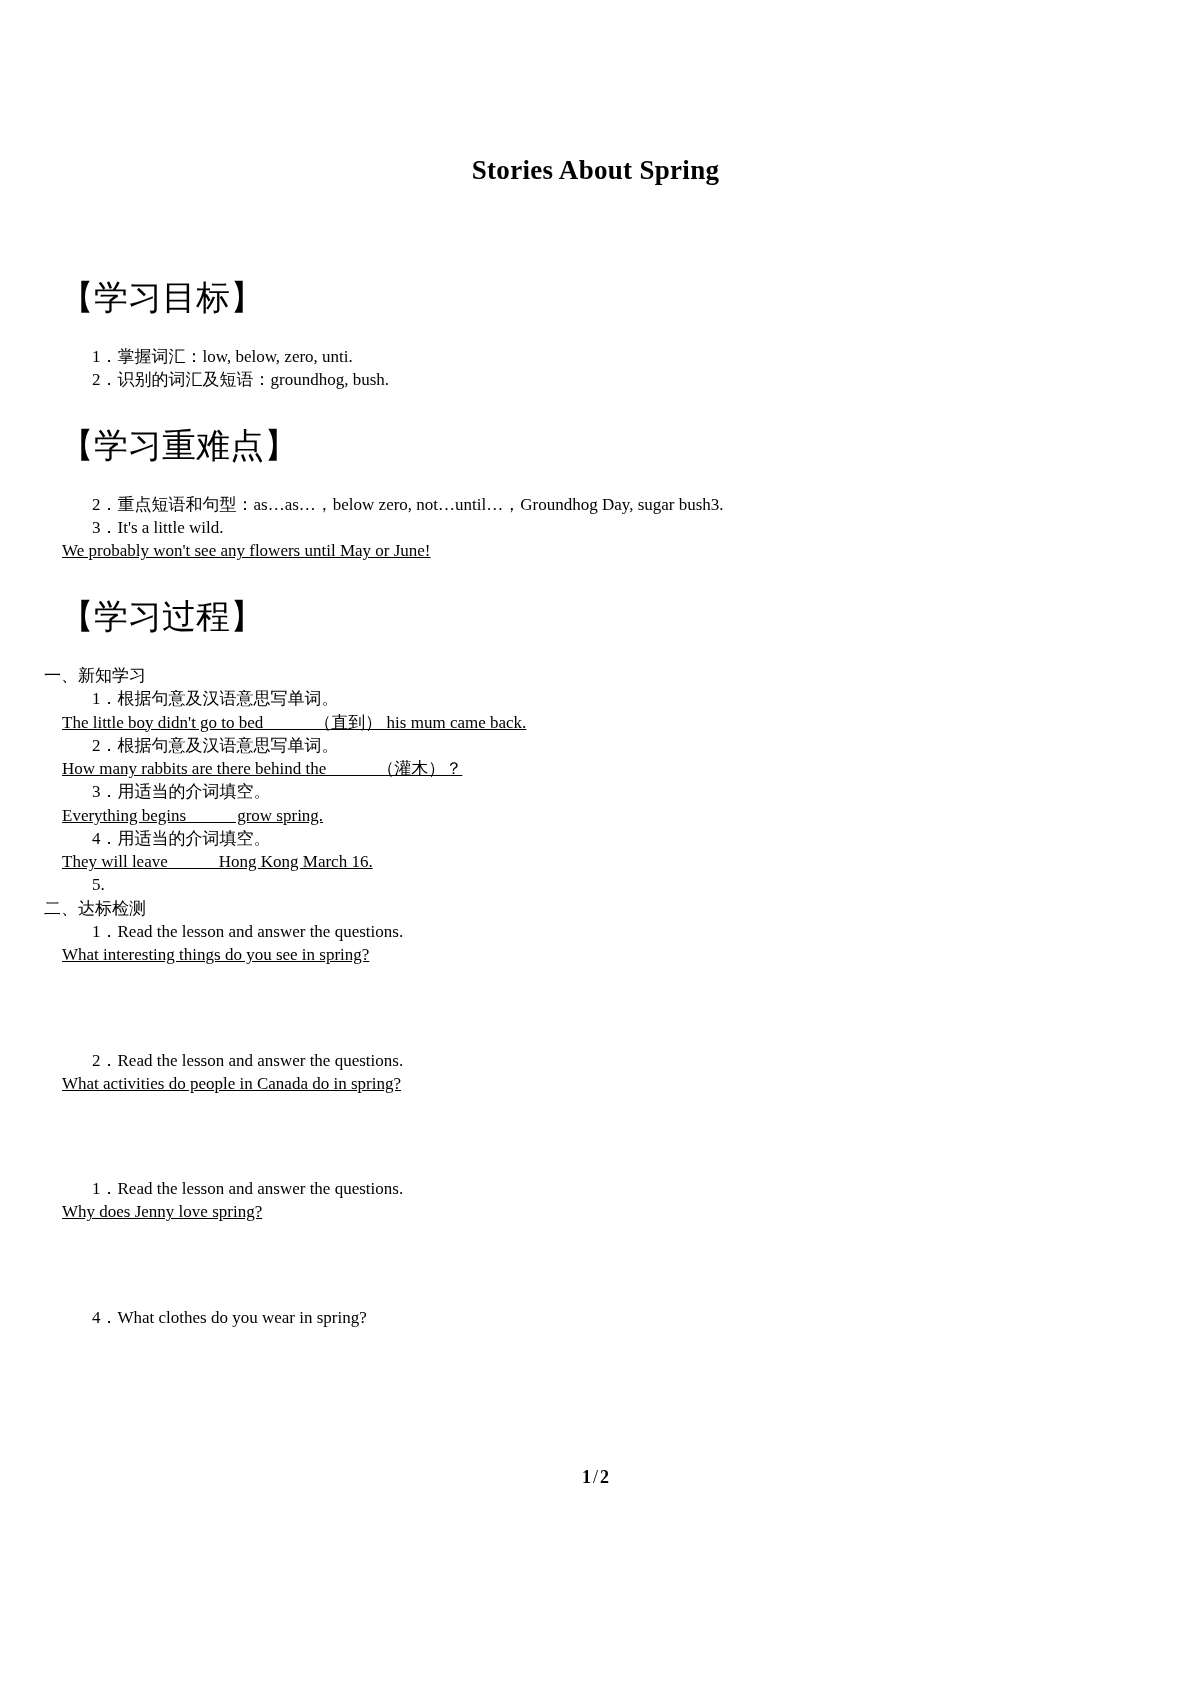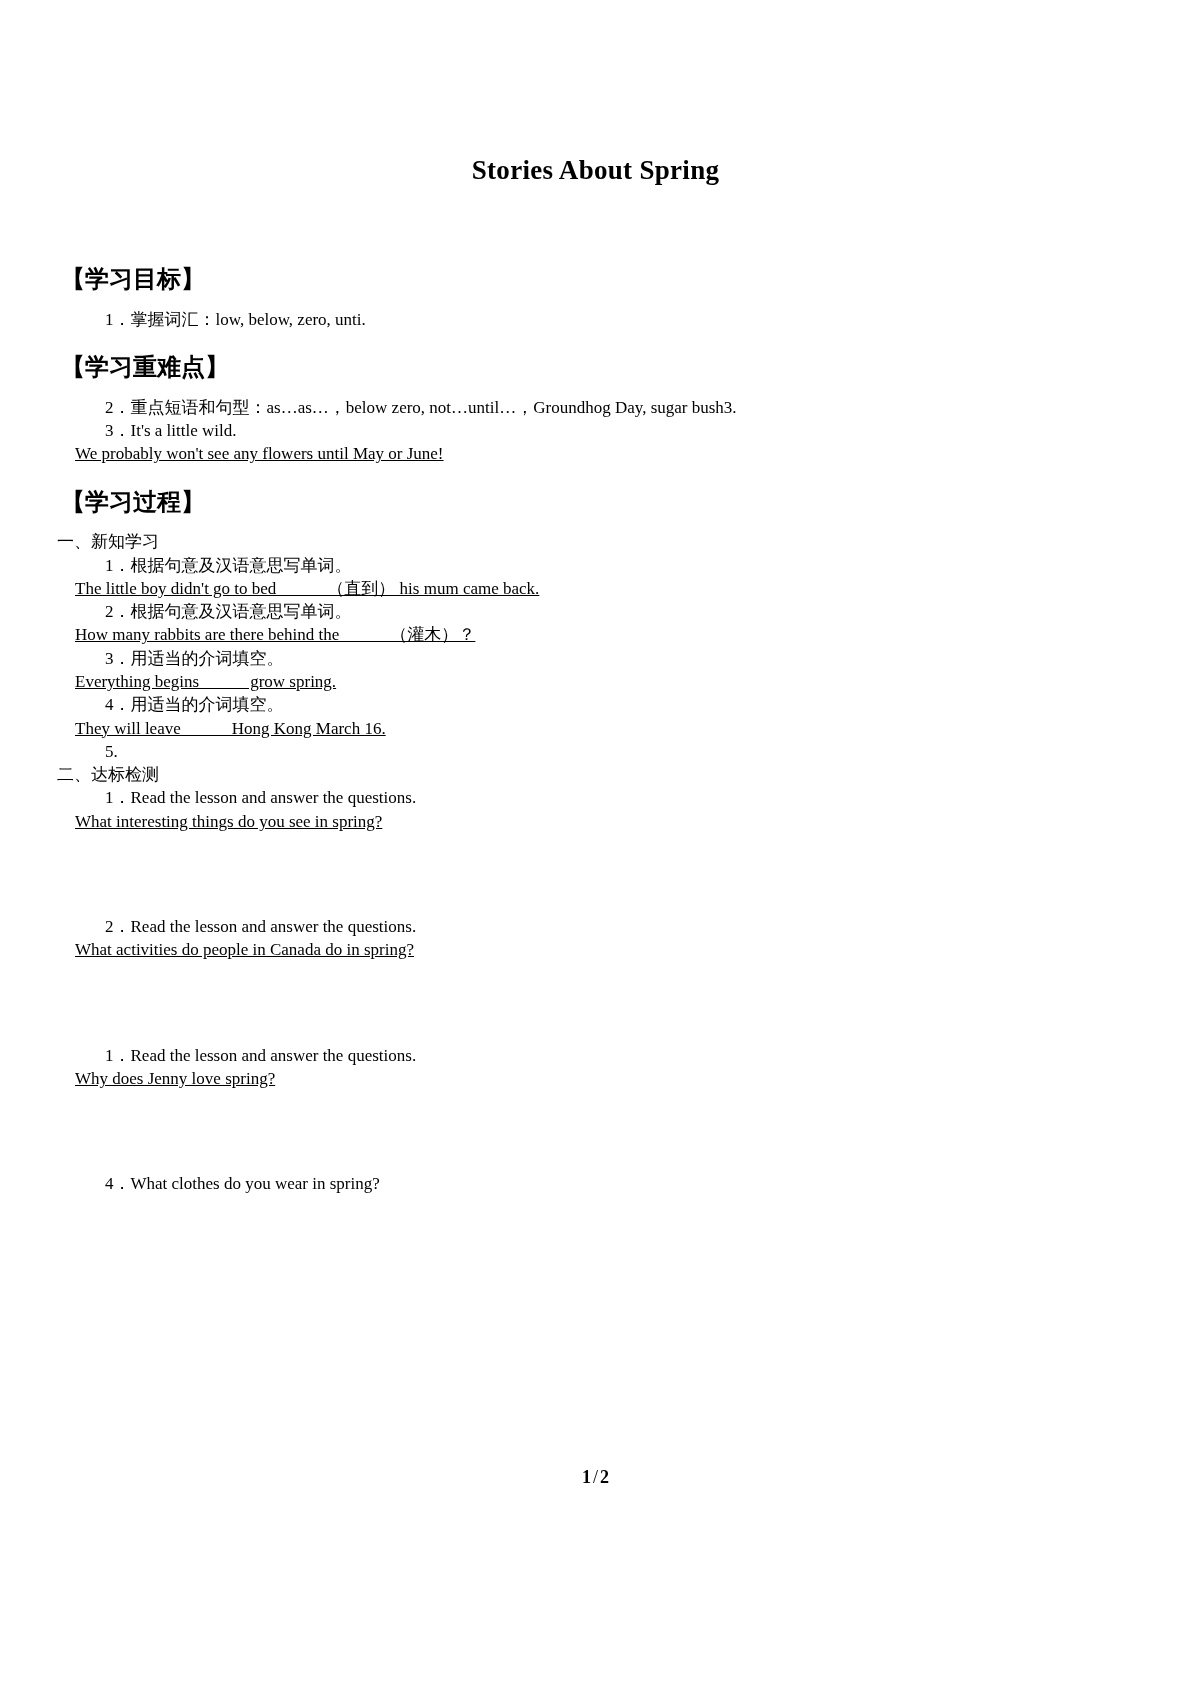--- a/index.html
+++ b/index.html
@@ -11,35 +11,35 @@
     font-family: "Liberation Serif", "DejaVu Serif", serif;
     color: #000000;
   }
   .page {
     position: relative;
     width: 1191px;
     height: 1684px;
     margin: 0 auto;
     background: #ffffff;
     box-sizing: border-box;
-    padding: 0 57px;
+    padding: 0 44px;
     overflow: hidden;
   }
   .doc-title {
     text-align: center;
     font-size: 27px;
     font-weight: bold;
     letter-spacing: 0.3px;
     margin: 0;
     padding-top: 155px;
   }
   .section-head {
-    font-size: 24px;
-    font-weight: bold;
-    margin: 4px;
+    font-size: 34px;
+    font-weight: normal;
+    margin: 16px;
     padding: 0;
     line-height: 1.28;
   }
   .gap-after-title { height: 74px; }
   .line {
     font-size: 17px;
     line-height: 1.37;
     margin: 0;
     white-space: pre-wrap;
   }
@@ -73,20 +73,21 @@
 <div class="page">
 
   <h1 class="doc-title">Stories About Spring</h1>
 
   <div class="gap-after-title"></div>
 
   <section class="objectives">
     <div class="section-head cn">【学习目标】</div>
     <div class="block-gap-sm"></div>
     <div class="line indent-1">1．掌握词汇：low, below, zero, unti.</div>
+    <div class="line indent-1">2．识别的词汇及短语：groundhog, bush.</div>
   </section>
 
   <div class="block-gap-md"></div>
 
   <section class="keypoints">
     <div class="section-head cn">【学习重难点】</div>
     <div class="block-gap-sm"></div>
     <div class="line indent-1">2．重点短语和句型：as…as…，below zero, not…until…，Groundhog Day, sugar bush3.</div>
     <div class="line indent-1">3．It's a little wild.</div>
     <div class="line indent-2">We probably won't see any flowers until May or June!</div>

